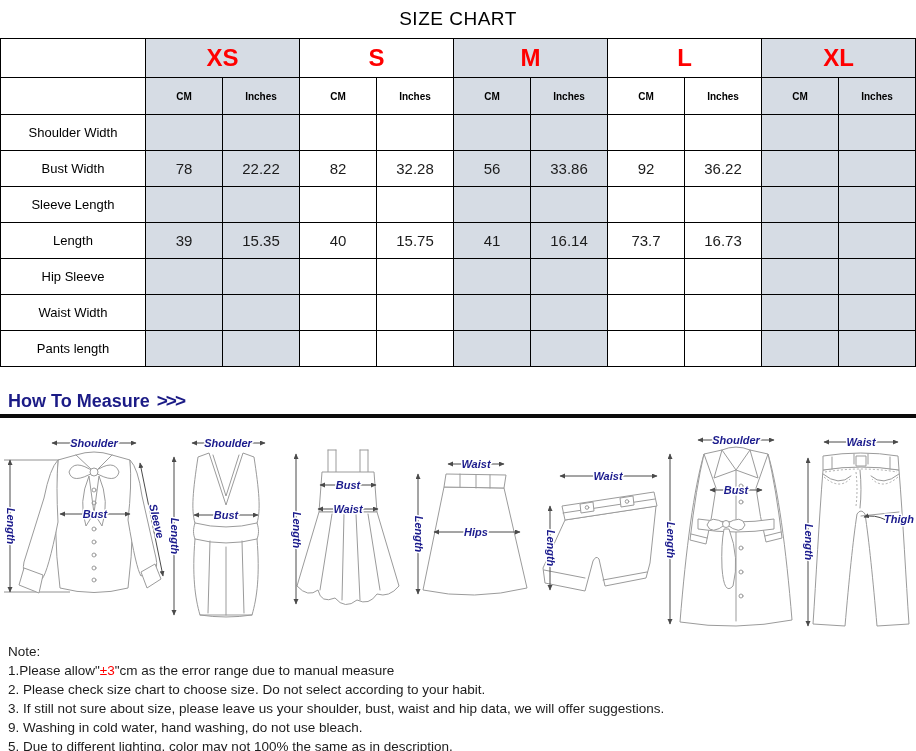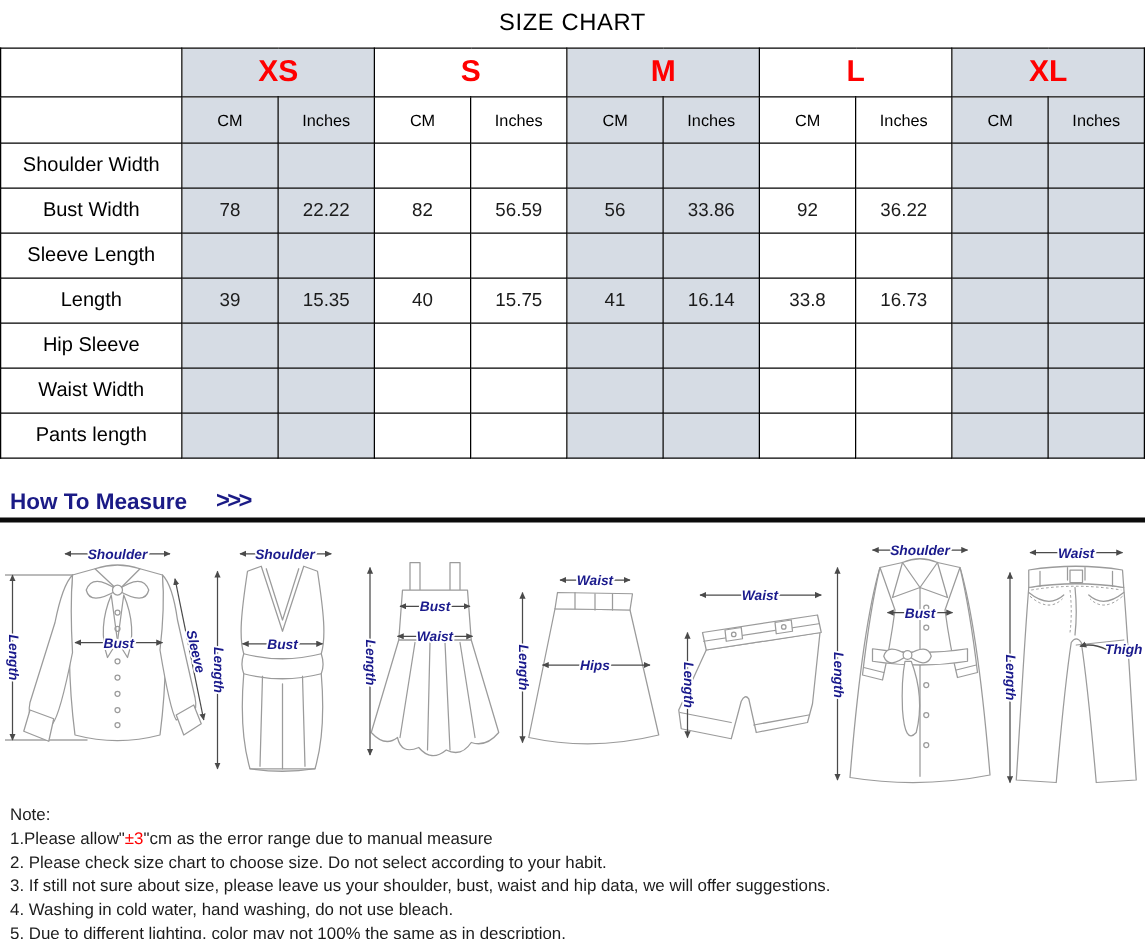--- a/index.html
+++ b/index.html
@@ -4,25 +4,25 @@
 <style>
   html,body{margin:0;padding:0;background:#fff;}
   body{width:916px;font-family:"Liberation Sans",sans-serif;color:#000;overflow-x:hidden;}
   .title{height:38px;display:flex;align-items:center;justify-content:center;font-weight:normal;font-size:19px;letter-spacing:.5px;}
   table.size{border-collapse:collapse;table-layout:fixed;width:916px;}
   table.size td{border:1px solid #000;text-align:center;vertical-align:middle;padding:0;overflow:hidden;}
   .g{background:#d6dce4;}
   .szr{height:39px;}
   td.sz{font-size:24px;font-weight:bold;color:#ff0000;}
   .unr{height:37px;}
-  td.un{font-size:13px;font-weight:normal;}
+  td.un{font-size:10px;font-weight:bold;}
   .bdr{height:36px;}
-  td.rl{font-size:16px;}
+  td.rl{font-size:13px;}
   td.v{font-size:15px;color:#1c1c1c;}
-  .htm{margin:24px 0 0 8px;height:20px;display:flex;align-items:center;gap:23px;font-size:18px;font-weight:bold;color:#1b1b86;}
+  .htm{margin:24px 0 0 8px;height:20px;display:flex;align-items:center;gap:7px;font-size:18px;font-weight:bold;color:#1b1b86;}
   .htm .arr{letter-spacing:-2px;font-size:19px;}
   .divider{height:4px;background:#0b0b0b;margin-top:3px;}
   .diagrams{display:flex;align-items:flex-start;justify-content:space-between;margin-top:10px;height:210px;font-style:italic;}
   .fig{flex:0 0 auto;}
   .mt12{margin-top:12px;} .mt26{margin-top:26px;} .mt38{margin-top:38px;} .mt2{margin-top:2px;}
   svg{display:block;overflow:visible;}
   .gl{stroke:#9b9b9b;stroke-width:1;fill:none;stroke-linejoin:round;stroke-linecap:round;}
   .gf{stroke:#9b9b9b;stroke-width:1;fill:#ffffff;stroke-linejoin:round;}
   .ml{stroke:#4a4a4a;stroke-width:1;fill:none;}
   .ext{stroke:#777;stroke-width:.8;}
@@ -84,21 +84,21 @@
     <td class="v"></td>
         <td class="v"></td>
     <td class="v g"></td>
         <td class="v g"></td>
   </tr>
   <tr class="bdr">
     <td class="rl">Bust Width</td>
     <td class="v g">78</td>
     <td class="v g">22.22</td>
     <td class="v">82</td>
-    <td class="v">56.59</td>
+    <td class="v">32.28</td>
     <td class="v g">56</td>
     <td class="v g">33.86</td>
     <td class="v">92</td>
     <td class="v">36.22</td>
     <td class="v g"></td>
     <td class="v g"></td>
   </tr>
   <tr class="bdr">
     <td class="rl">Sleeve Length</td>
     <td class="v g"></td>
@@ -113,21 +113,21 @@
         <td class="v g"></td>
   </tr>
   <tr class="bdr">
     <td class="rl">Length</td>
     <td class="v g">39</td>
     <td class="v g">15.35</td>
     <td class="v">40</td>
     <td class="v">15.75</td>
     <td class="v g">41</td>
     <td class="v g">16.14</td>
-    <td class="v">33.8</td>
+    <td class="v">73.7</td>
     <td class="v">16.73</td>
     <td class="v g"></td>
     <td class="v g"></td>
   </tr>
   <tr class="bdr">
     <td class="rl">Hip Sleeve</td>
     <td class="v g"></td>
         <td class="v g"></td>
     <td class="v"></td>
         <td class="v"></td>
@@ -351,15 +351,15 @@
     </svg>
   </div>
 
 </div>
 
 <div class="notes">
   <div>Note:</div>
   <div><span>1.Please allow"</span><span class="red">±3</span><span>"cm as the error range due to manual measure</span></div>
   <div>2. Please check size chart to choose size. Do not select according to your habit.</div>
   <div>3. If still not sure about size, please leave us your shoulder, bust, waist and hip data, we will offer suggestions.</div>
-  <div>4. Washing in cold water, hand washing, do not use bleach.</div>
+  <div>9. Washing in cold water, hand washing, do not use bleach.</div>
   <div>5. Due to different lighting, color may not 100% the same as in description.</div>
 </div>
 
 </body></html>

